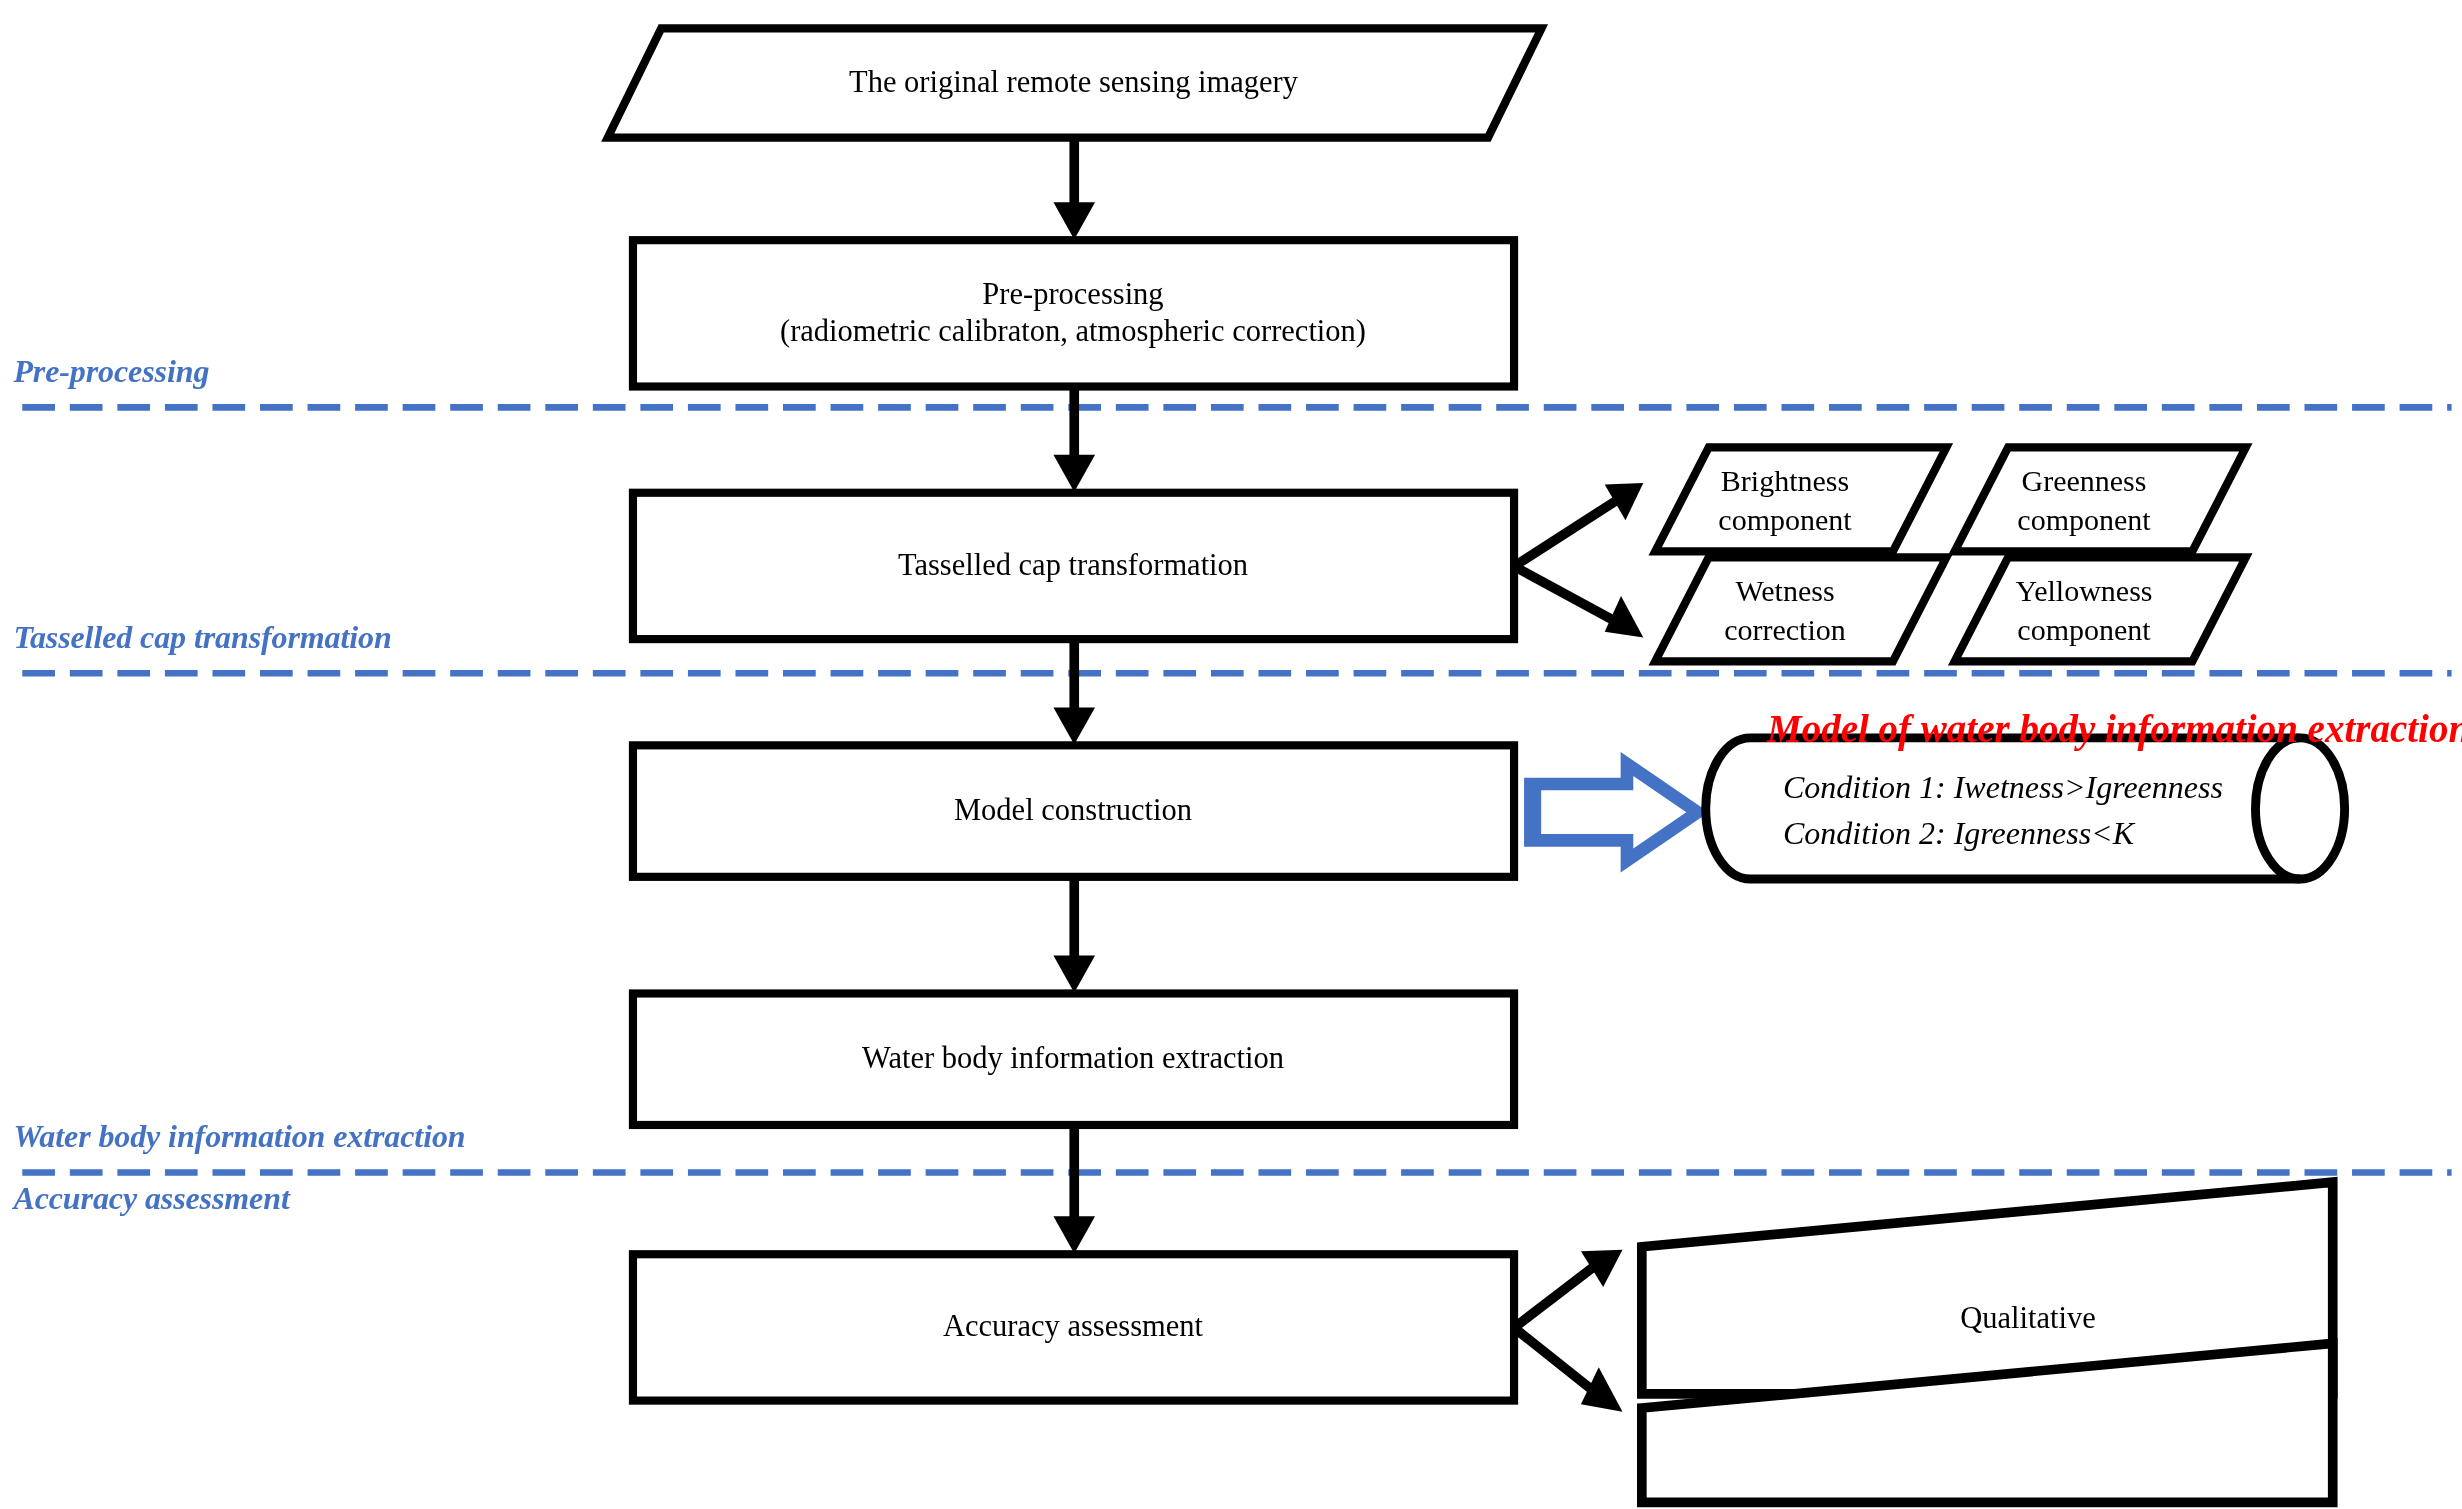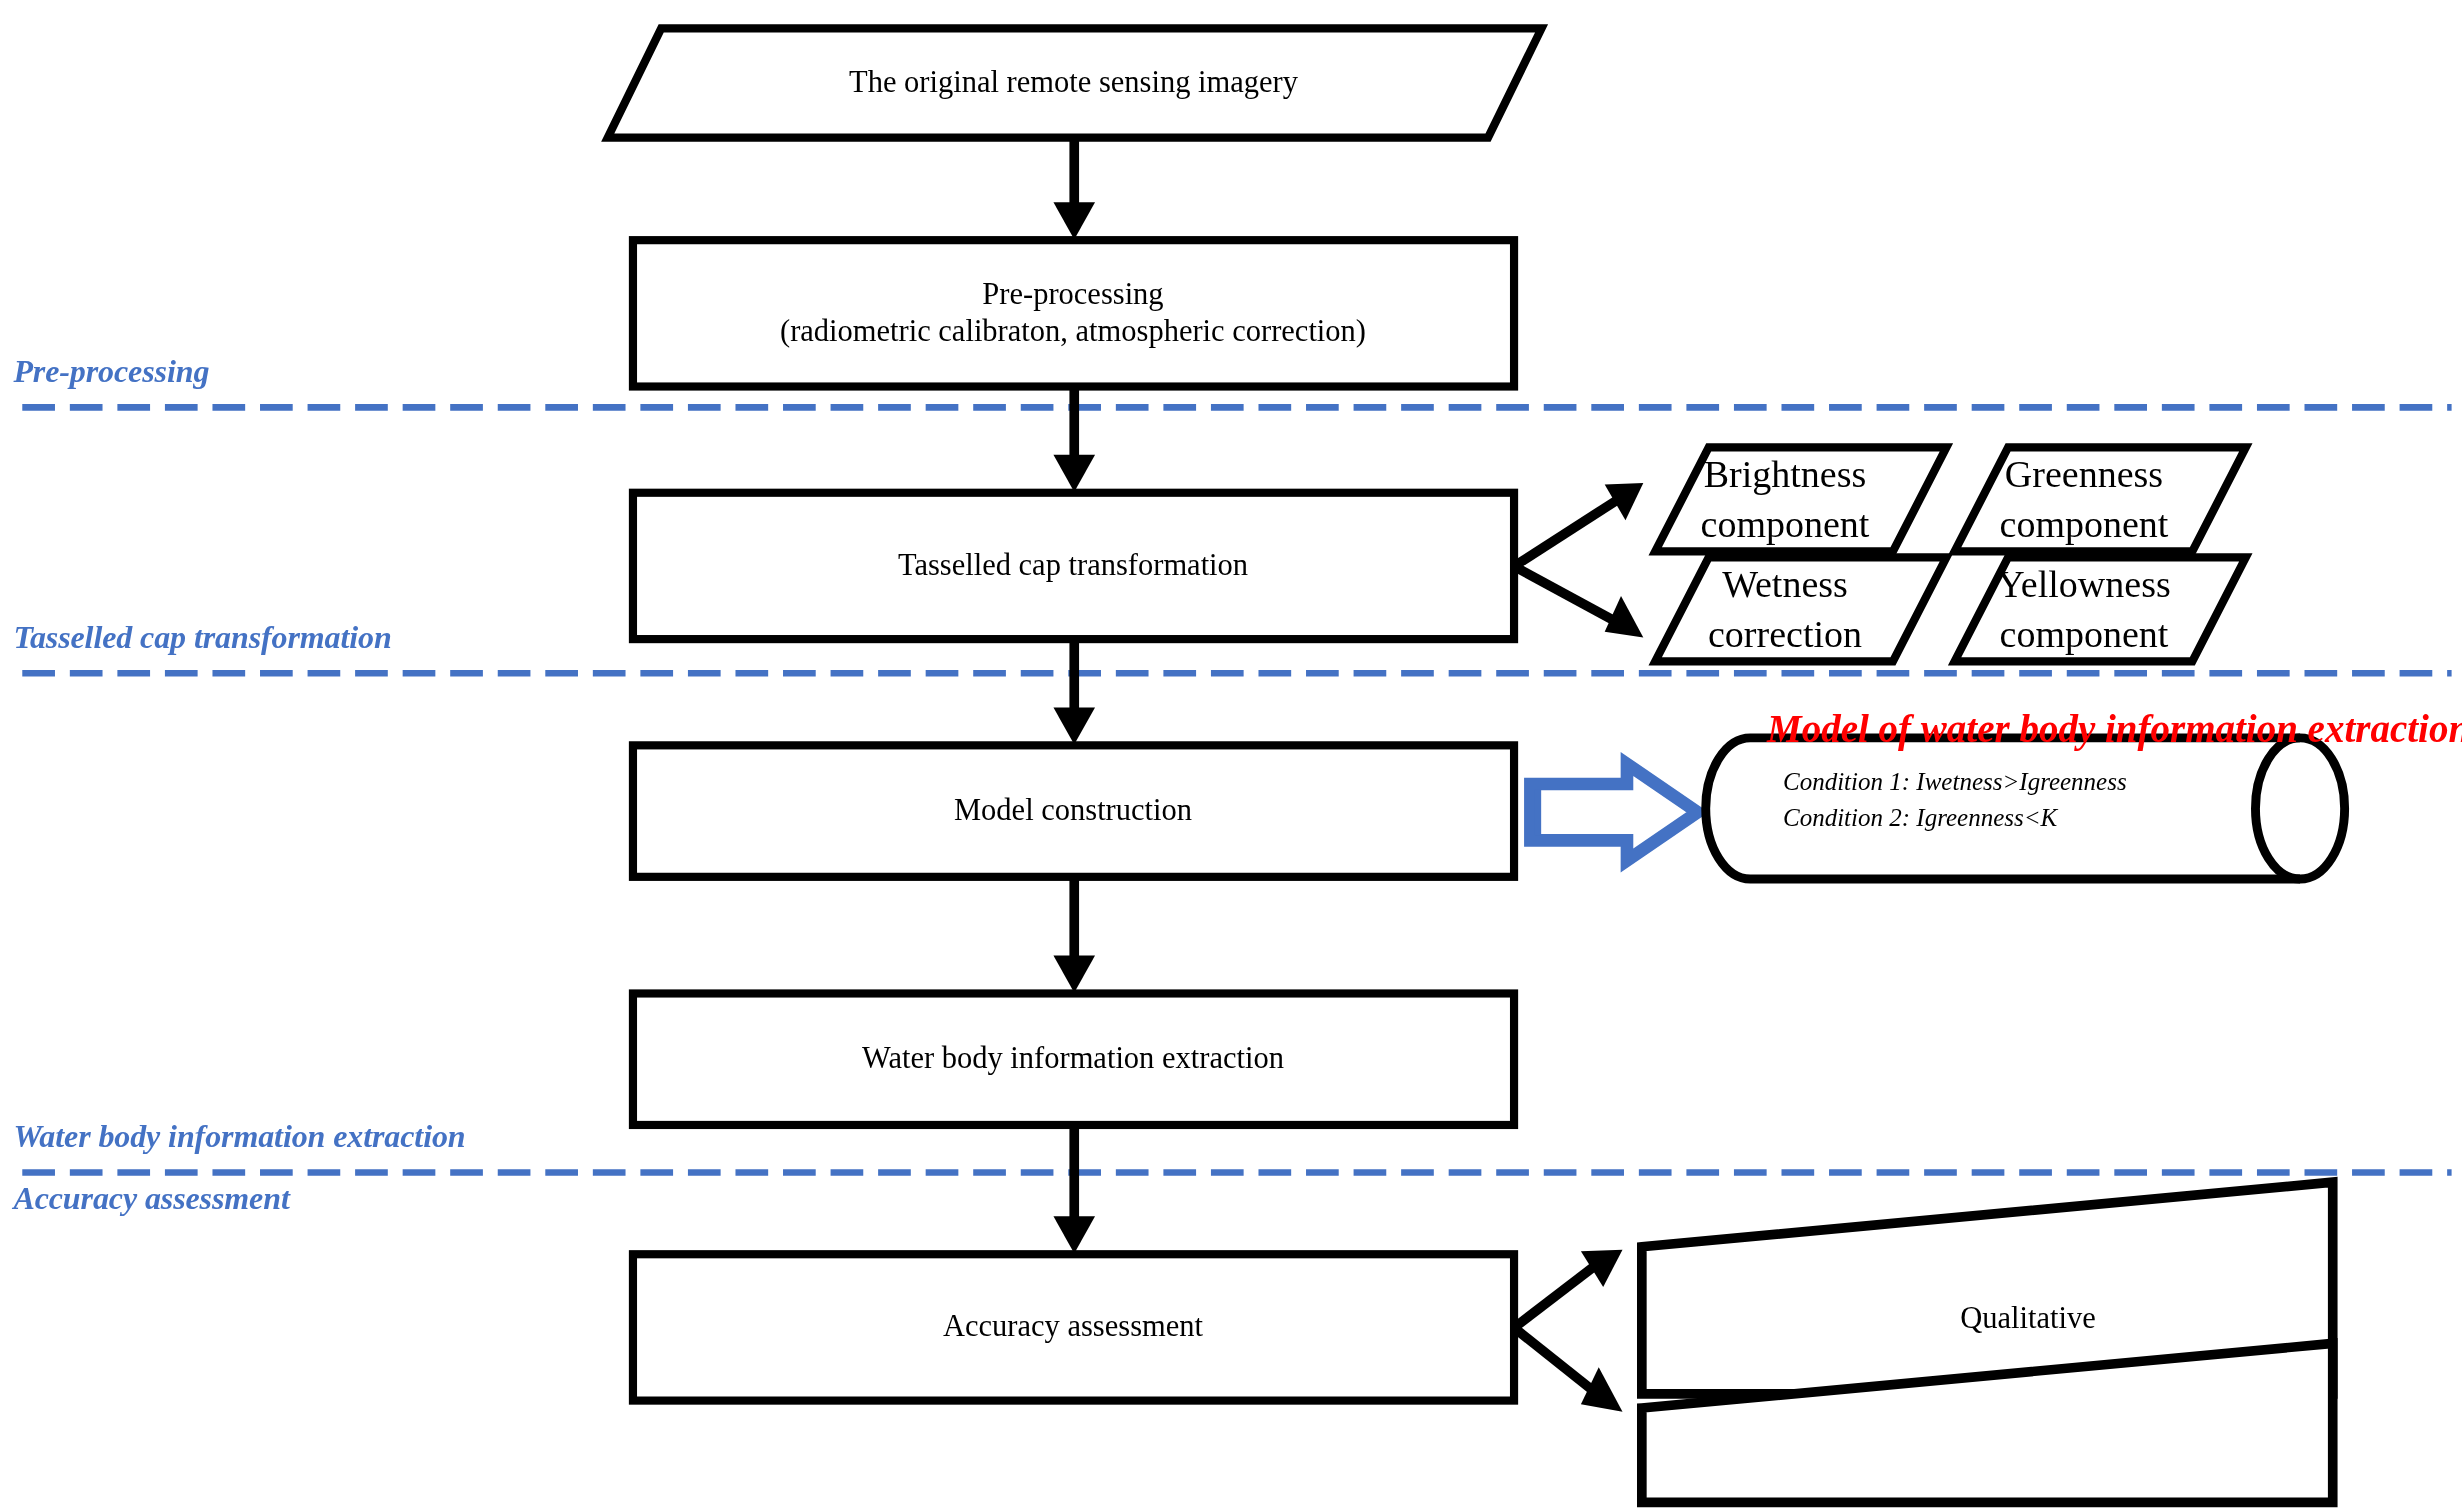--- a/index.html
+++ b/index.html
@@ -30,24 +30,24 @@
     align-items:center;
     justify-content:center;
     text-align:center;
     color:#000000;
     line-height:1.22;
     white-space:pre-line;
     font-family:"Liberation Serif","DejaVu Serif",serif;
   }
   .box-label{ font-size:30.5px; }
   .para-label{ font-size:30.5px; }
-  .comp-label{ font-size:38px; line-height:1.30; }
+  .comp-label{ font-size:30px; line-height:1.30; }
   .cyl-label{
     font-style:italic;
-    font-size:25px;
+    font-size:32px;
     align-items:flex-start;
     justify-content:flex-start;
     text-align:left;
     line-height:1.45;
   }
   .band-label{
     position:absolute;
     color:#4472C4;
     font-style:italic;
     font-weight:bold;

